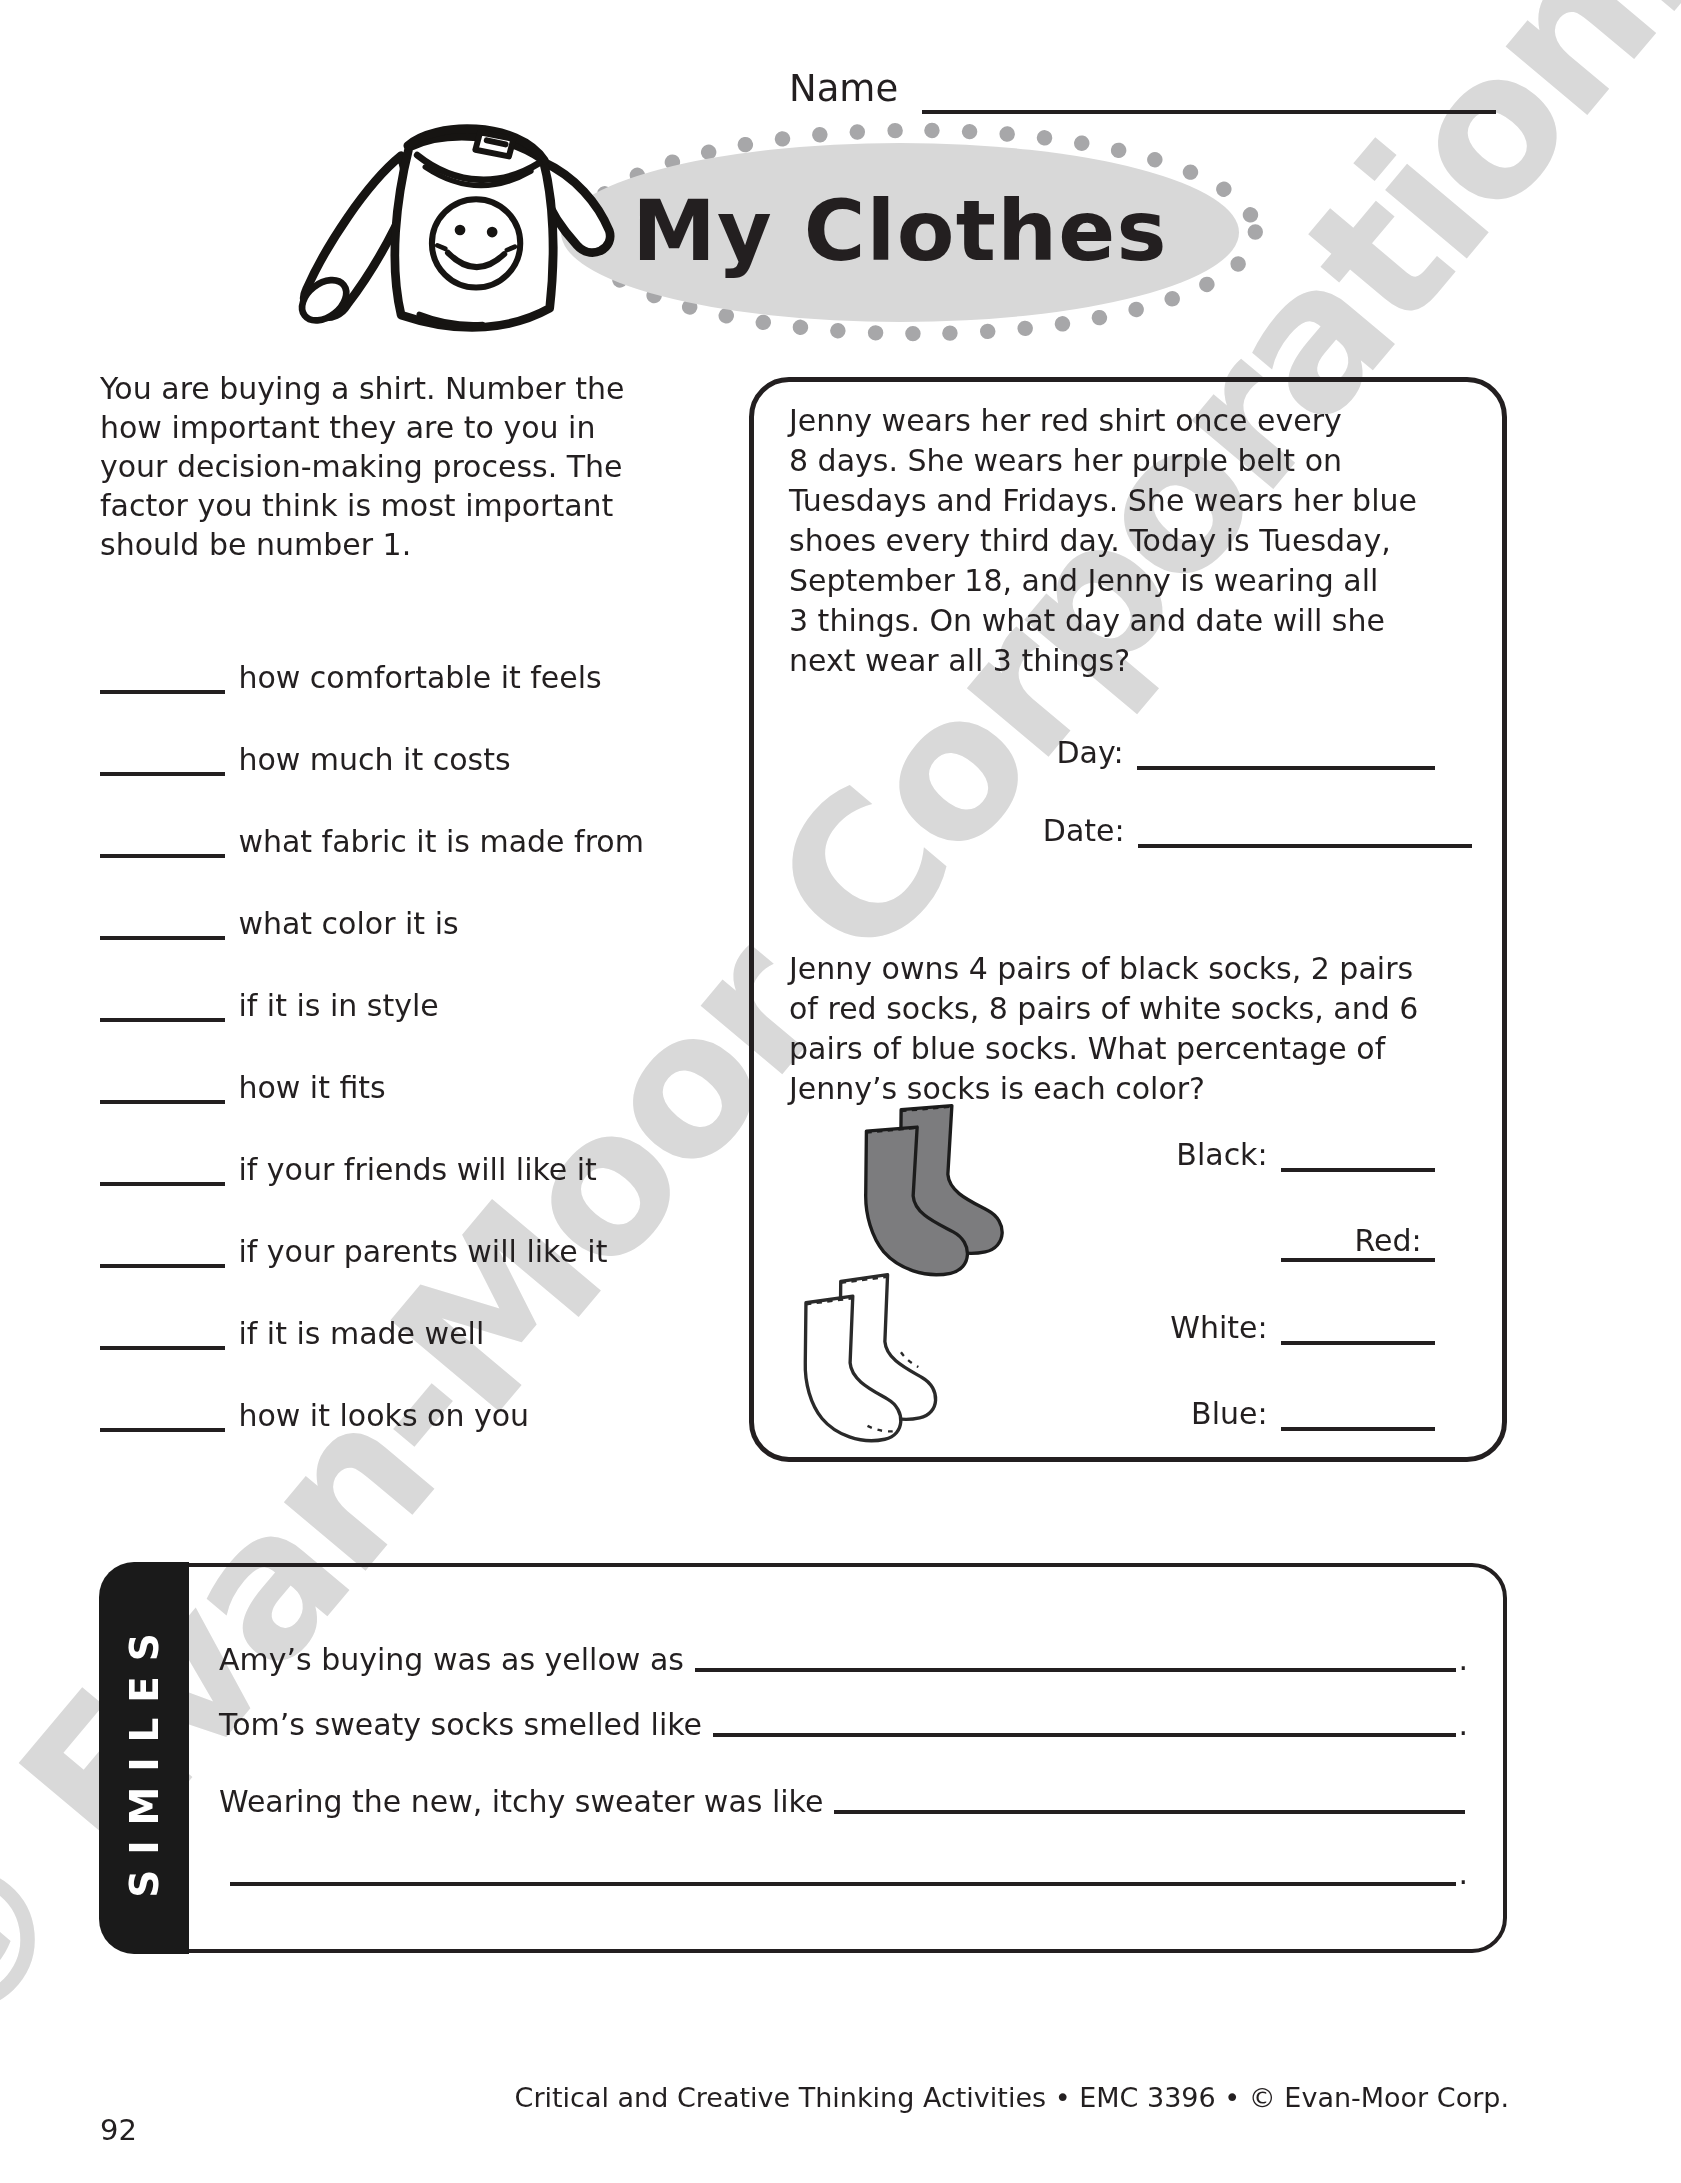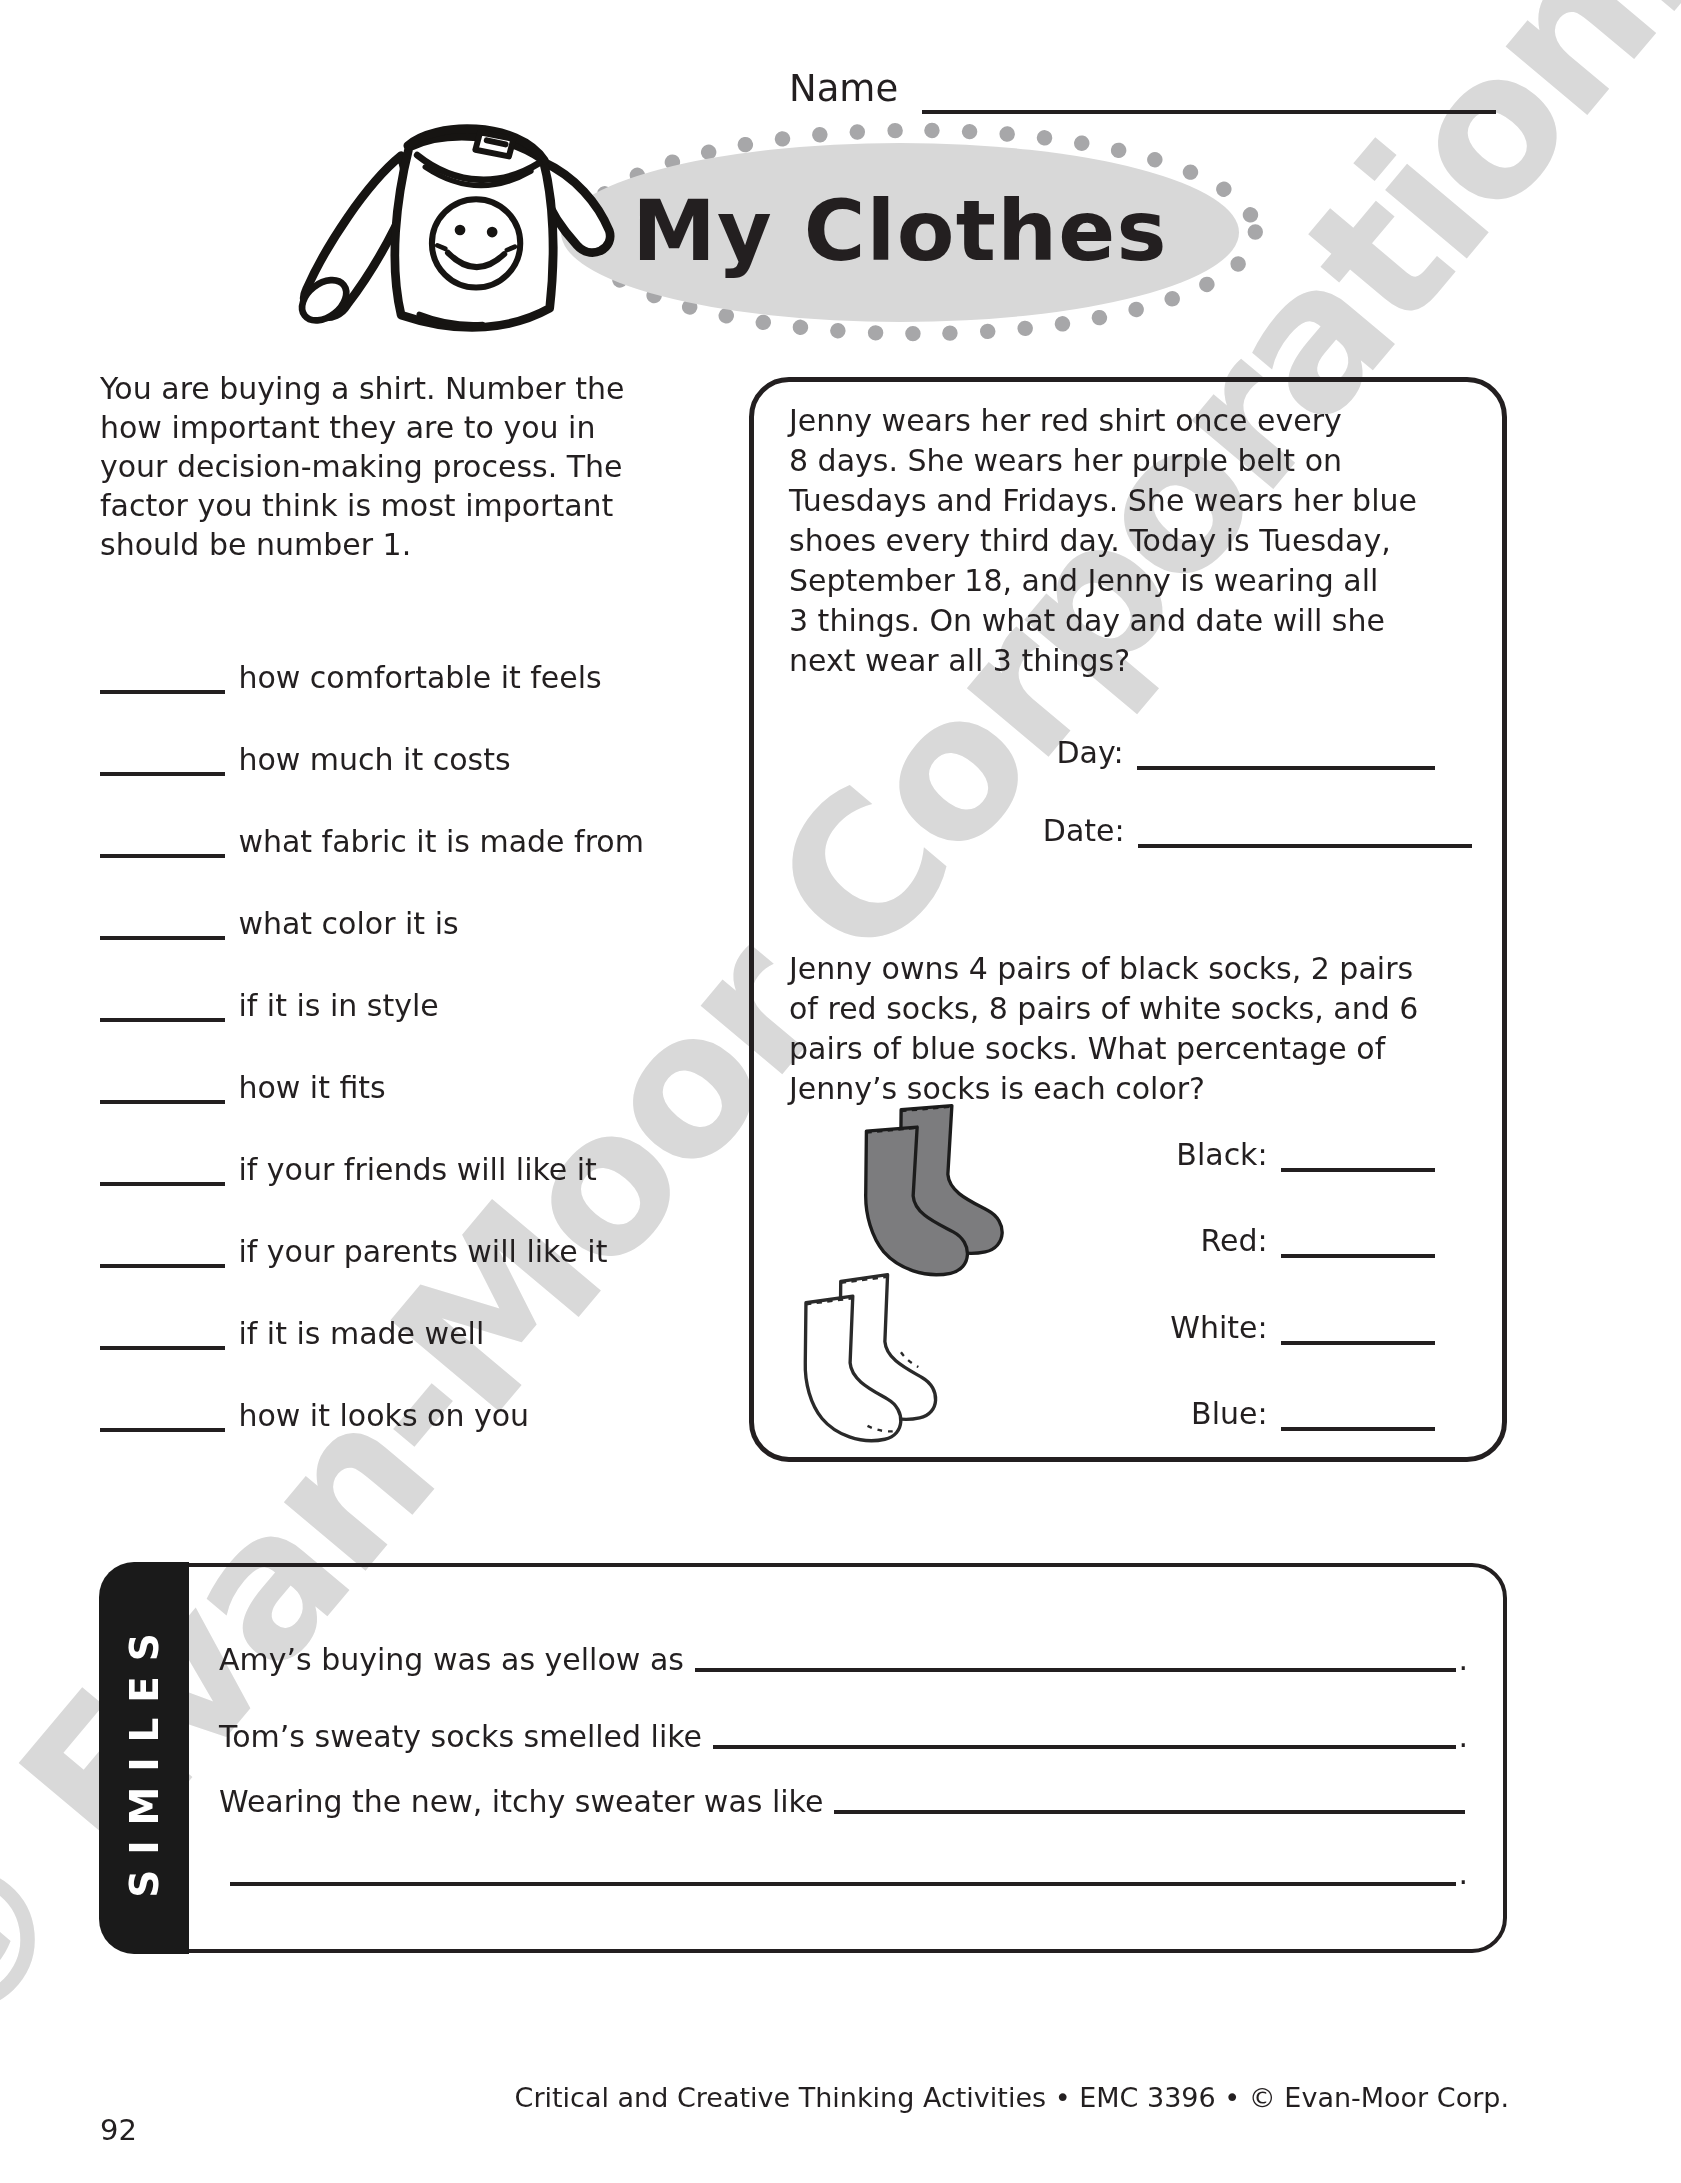--- a/index.html
+++ b/index.html
@@ -36,34 +36,34 @@
   #p1{position:absolute;left:35px;top:19px;font-size:30px;line-height:40px;white-space:nowrap;}
   .ansrow{position:absolute;display:flex;align-items:flex-end;justify-content:flex-end;}
   .ansrow .lbl{font-size:30px;margin-right:13.4px;white-space:nowrap;}
   .blankline{border-bottom:4px solid #231f20;height:0;}
   #day-row{top:353px;left:0;right:67px;padding-left:48px;}
   #date-row{top:431px;left:0;right:30px;}
   #p2{position:absolute;left:35px;top:555px;font-size:30px;line-height:40px;white-space:nowrap;margin-top:12px;}
   #dark-socks{position:absolute;left:67px;top:722px;}
   #white-socks{position:absolute;left:13.4px;top:890px;}
   #black-row{top:755px;left:0;right:67px;}
-  #red-row{top:841px;left:0;right:67px;}
+  #red-row{top:841px;left:0;right:67px;flex-direction:column;}
   #white-row{top:928px;left:0;right:67px;padding-left:26px;}
   #blue-row{top:1014px;left:0;right:67px;}
   .short-blank{width:154px;}
   
   #sbox{left:100px;top:1563px;width:1399px;height:382px;border:4.7px solid #231f20;border-radius:35px;z-index:2;}
   #stab{position:absolute;left:-4.7px;top:-4.7px;bottom:-4.7px;width:90px;background:#1a1a1a;border-radius:35px 0 0 35px;}
   #stab-label{position:absolute;left:50%;top:50%;transform:translate(-50%,-50%) rotate(-90deg);
     color:#ffffff;font-size:39px;font-weight:bold;letter-spacing:0.38em;white-space:nowrap;}
   .simile-row{position:absolute;left:115px;right:35px;display:flex;align-items:flex-end;height:43px;}
   .simile-prompt{font-size:30px;white-space:nowrap;}
   .simile-line{flex:1;border-bottom:4px solid #231f20;height:0;margin:0 2.7px 5.4px 10.7px;}
   .simile-end{font-size:30px;}
-  #srow0{top:67px;} #srow1{top:144px;justify-content:flex-end;} #srow2{top:209px;} #srow3{top:281px;}
+  #srow0{top:67px;} #srow1{top:132px;justify-content:flex-end;} #srow2{top:209px;} #srow3{top:281px;}
   
   #footer-page{left:100px;top:2077px;font-size:29px;z-index:2;margin-top:36px;}
   #footer-credit{right:173px;top:2082px;font-size:27px;z-index:2;white-space:nowrap;}
 </style>
 </head>
 <body>
 
 <div class="abs" id="watermark">
   <span>© Evan-Moor Corporation.</span>
 </div>

